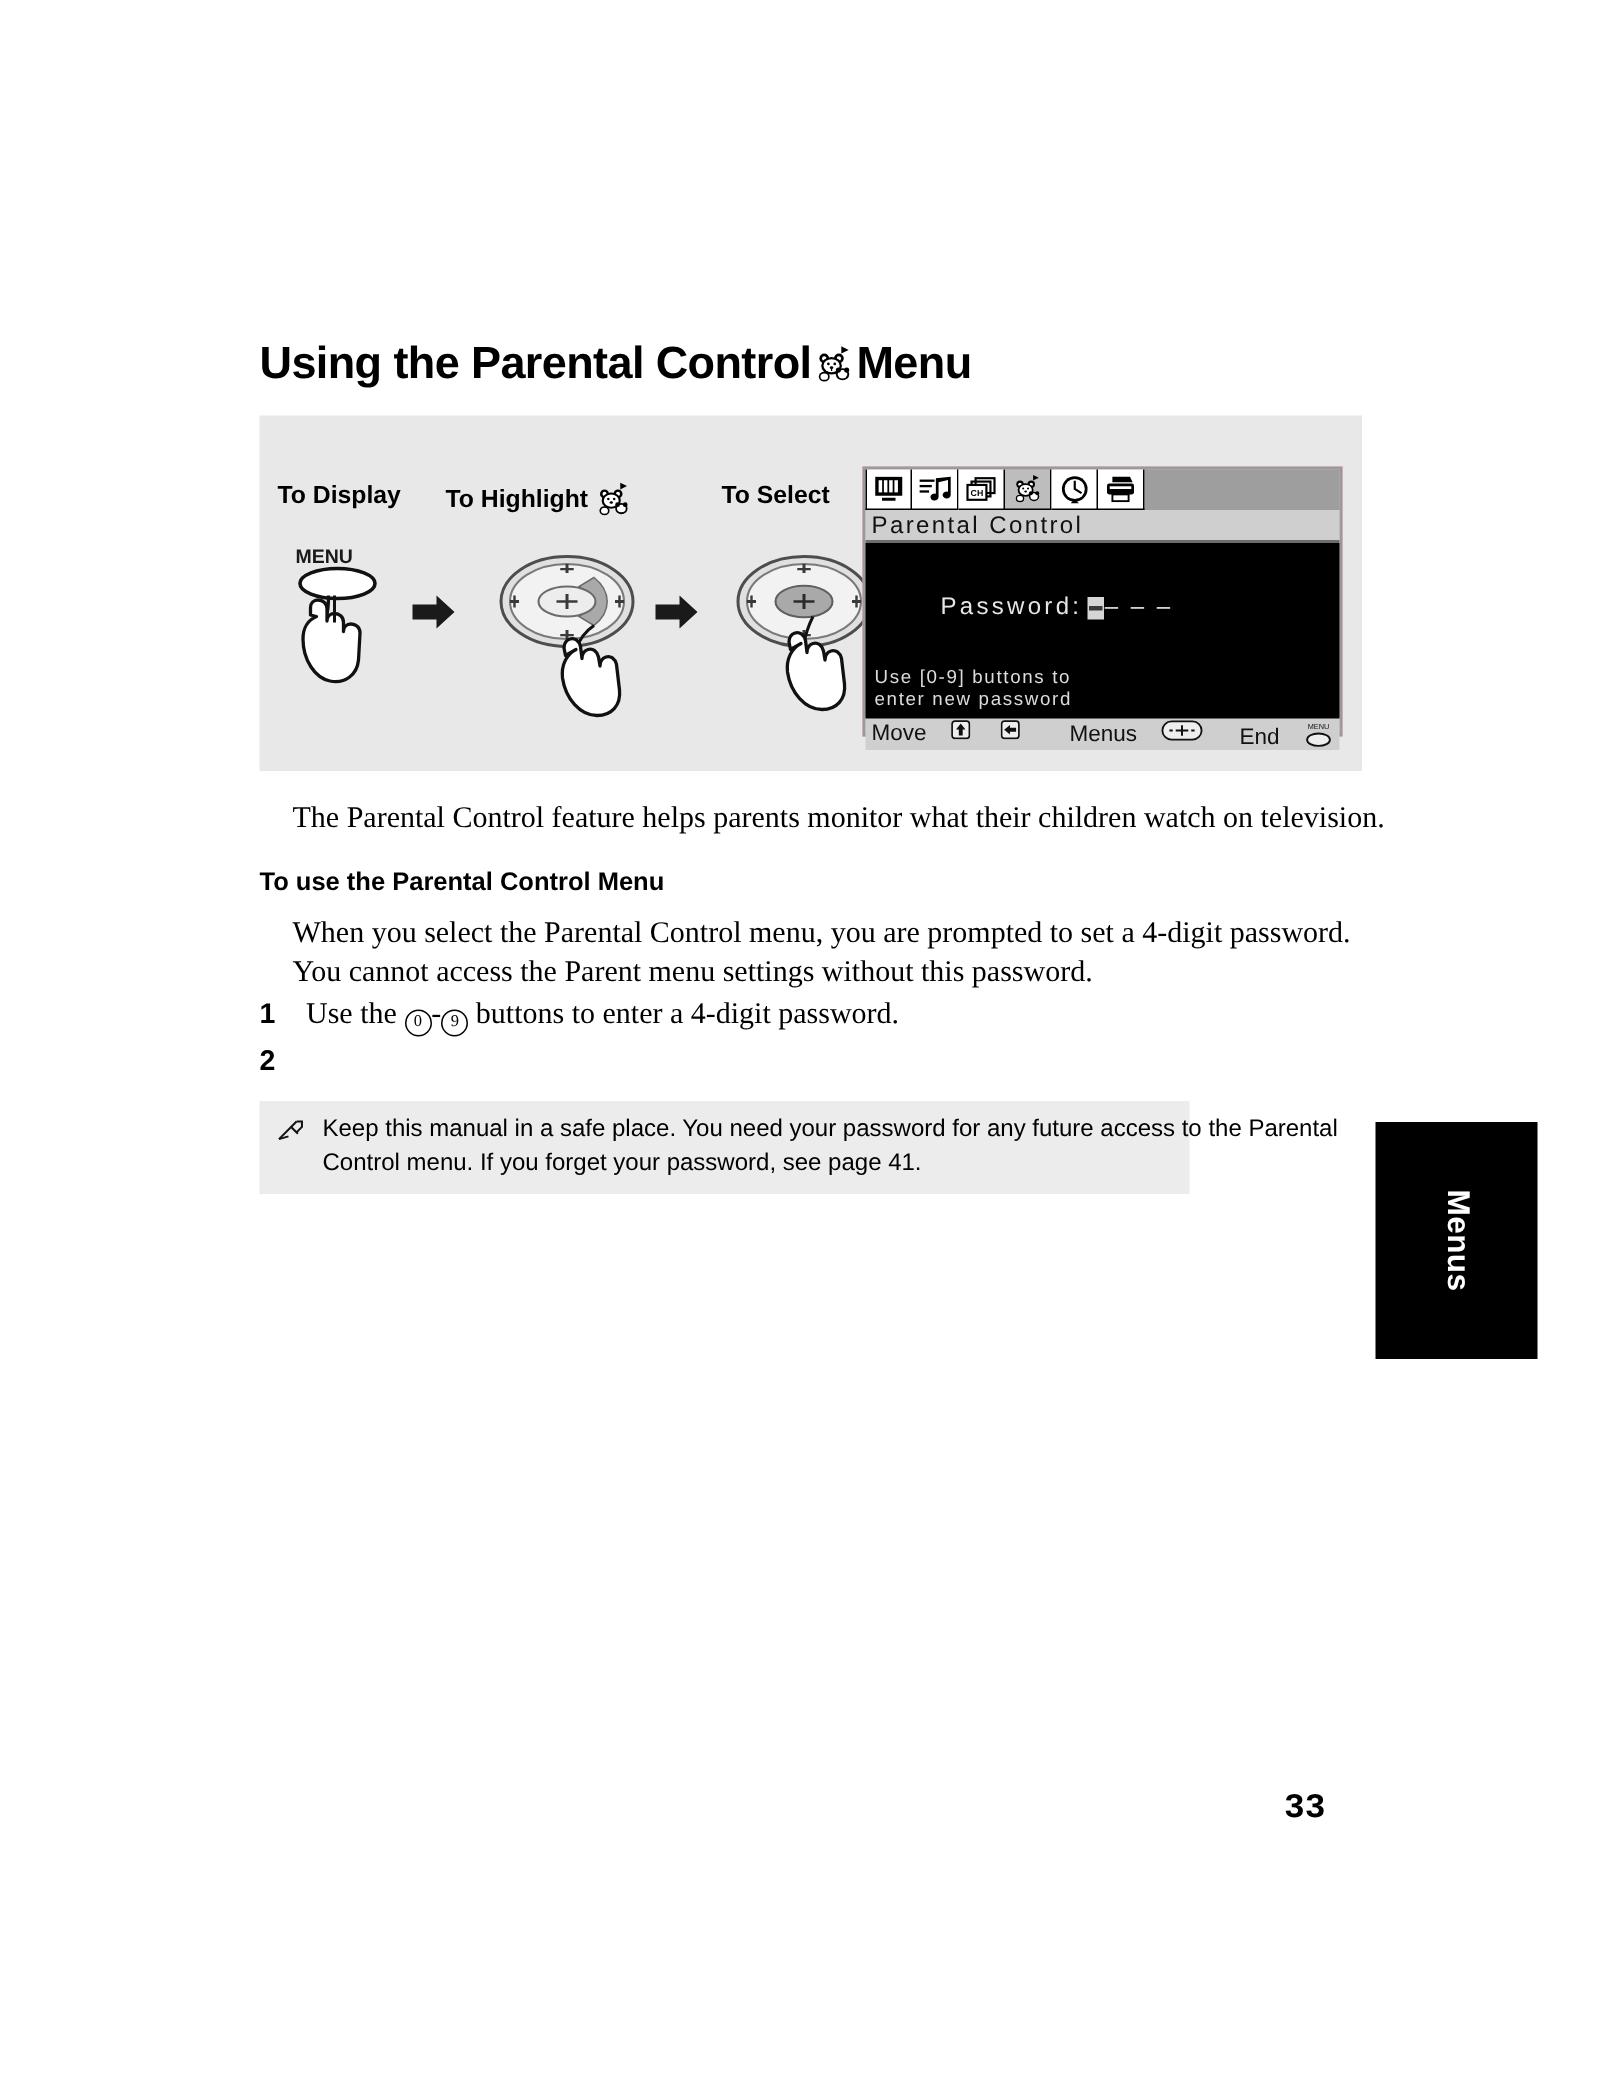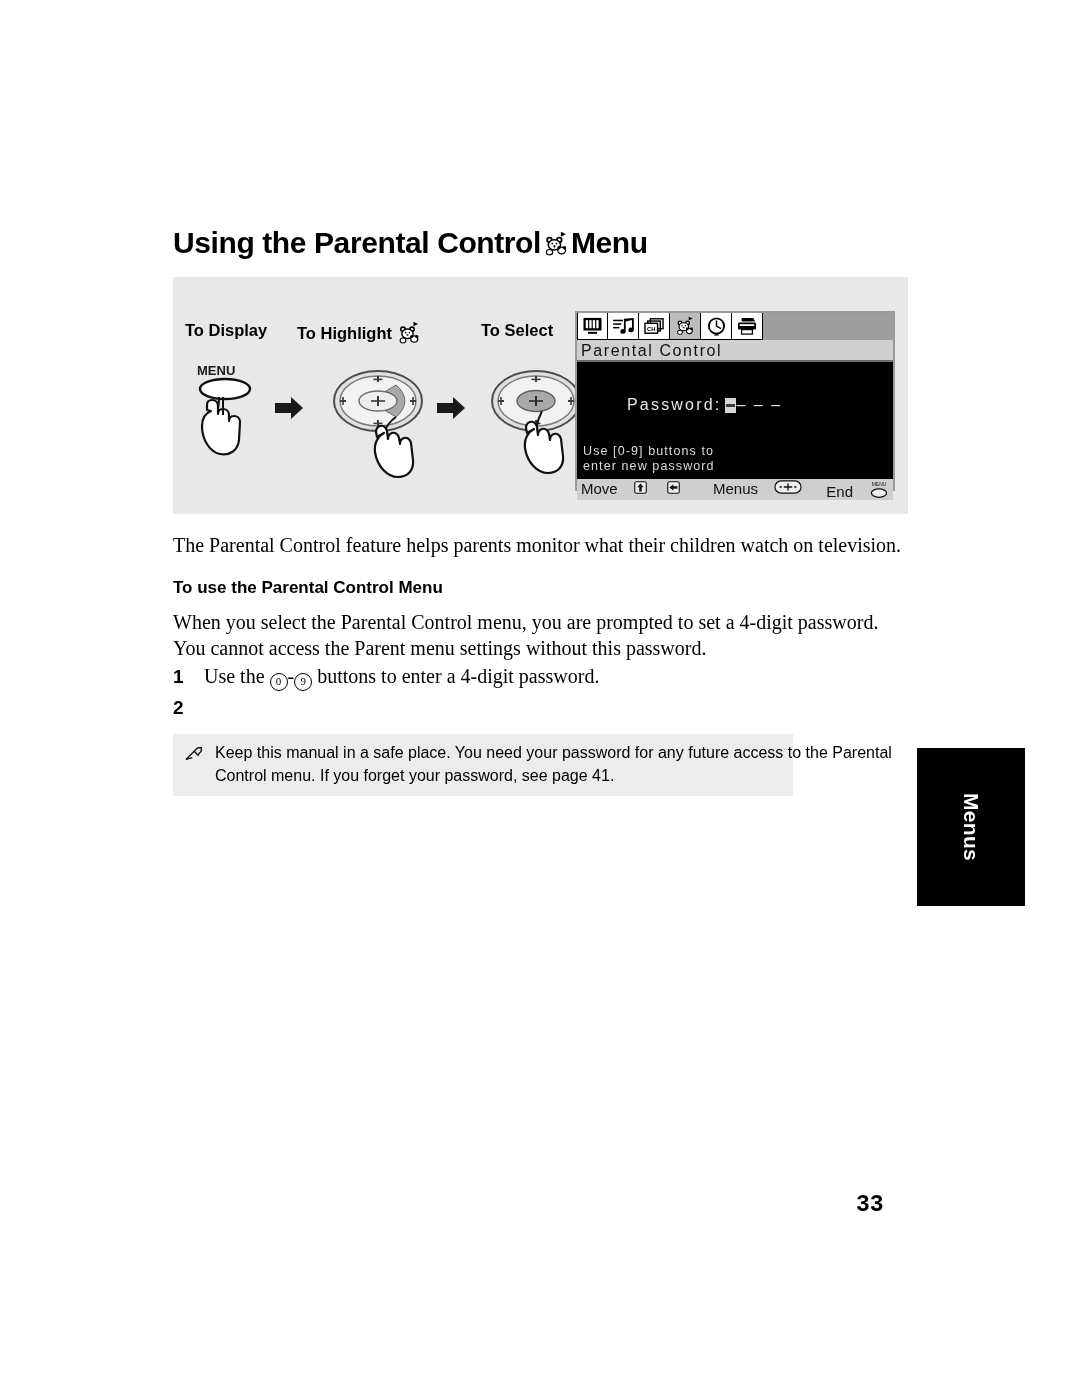--- a/index.html
+++ b/index.html
@@ -176,20 +176,21 @@
   .foot-move { left: 4px; }
   .foot-select { left: 136px; }
   .foot-end { right: 4px; }
 
   
   .body-para {
     position: absolute;
     font-size: 20px;
     line-height: 26px;
     font-family: "Liberation Serif", serif;
+    margin-left: 22px;
   }
   .p-intro   { left: 173px; top: 532px; width: 740px; }
   .sub-head  {
     position: absolute;
     left: 173px; top: 578px;
     font-family: "Liberation Sans", sans-serif;
     font-weight: bold;
     font-size: 17px;
     white-space: nowrap;
   }

